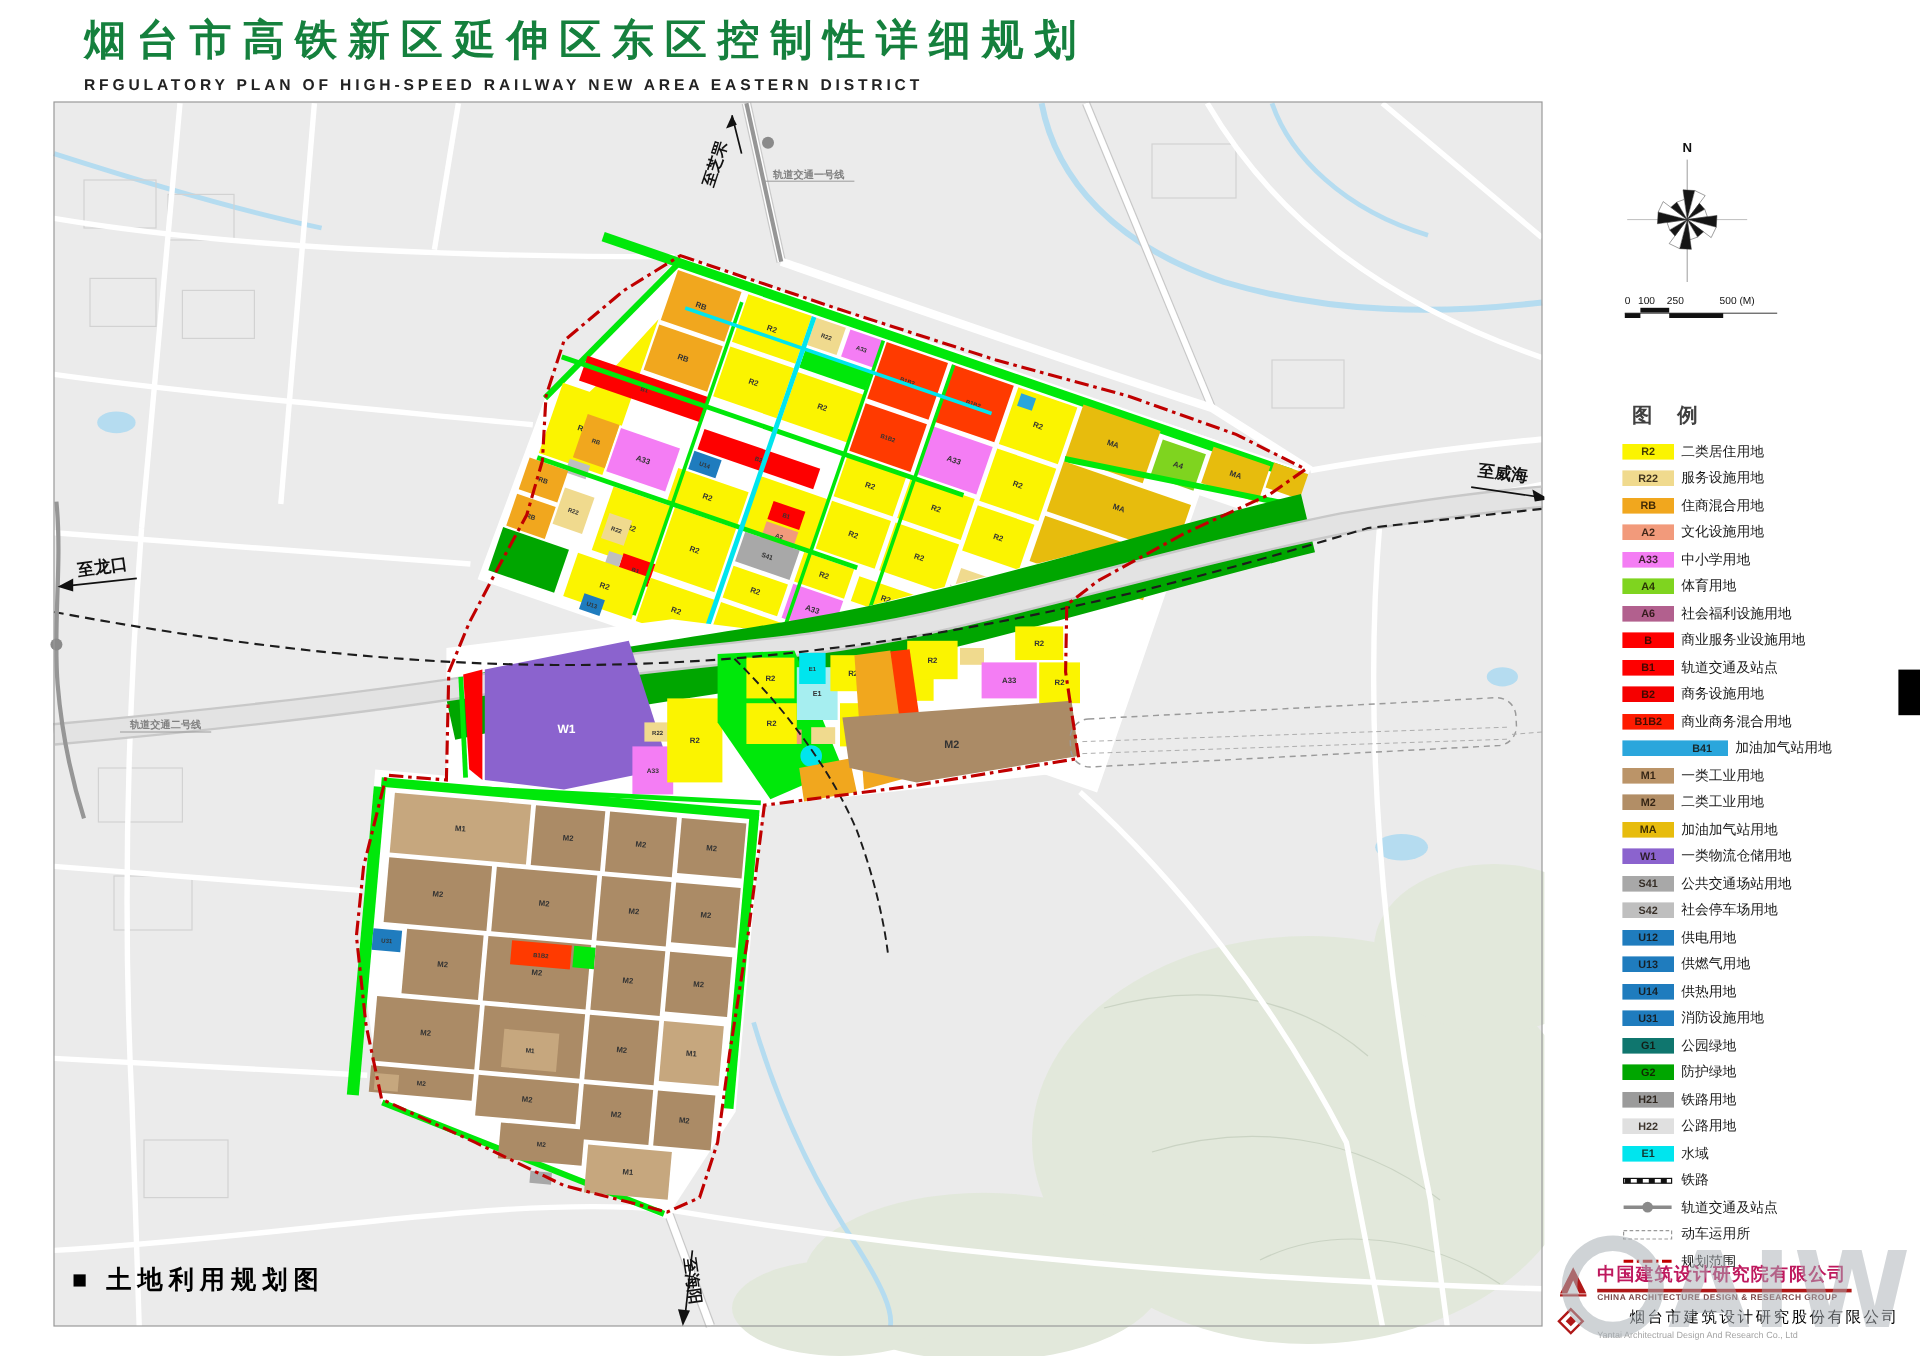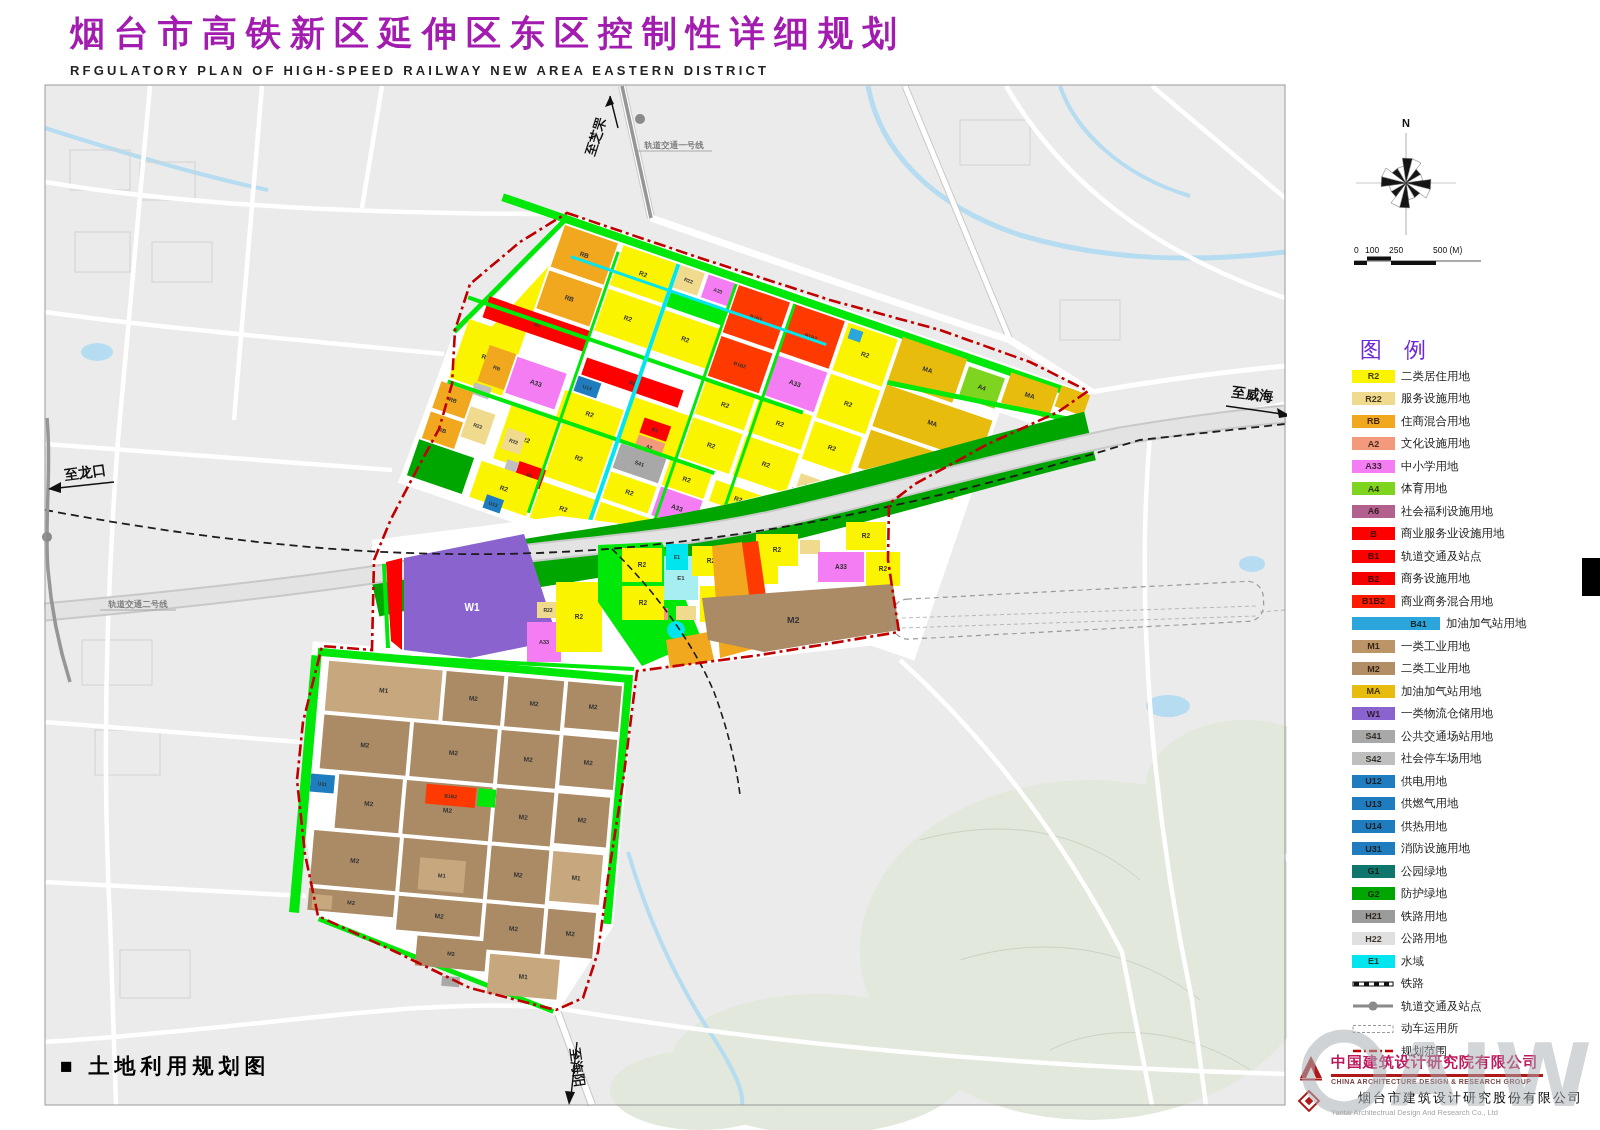--- a/index.html
+++ b/index.html
@@ -1,25 +1,25 @@
 <!DOCTYPE html>
 <html><head>
 <meta charset="utf-8">
 <style>
   html,body{margin:0;padding:0;background:#fff;}
   #page{position:relative;width:1600px;height:1130px;background:#fff;overflow:hidden;
         font-family:"Liberation Sans","DejaVu Sans",sans-serif;}
   #map-layer{position:absolute;left:0;top:0;width:1600px;height:1130px;z-index:1;}
   #title-block{position:absolute;left:70px;top:10px;z-index:20;background:transparent;}
-  #main-title{font-size:35px;font-weight:bold;color:#a21caf;letter-spacing:9px;white-space:nowrap;}
+  #main-title{font-size:35px;font-weight:bold;color:#15803d;letter-spacing:9px;white-space:nowrap;}
   #sub-title{font-size:13px;font-weight:bold;color:#222;letter-spacing:3.2px;margin-top:6px;white-space:nowrap;}
   #right-panel{position:absolute;left:1287px;top:85px;width:313px;height:1045px;background:#fff;z-index:10;}
   #compass{position:absolute;left:63px;top:28px;width:112px;height:125px;}
   #scalebar{position:absolute;left:60px;top:158px;width:150px;height:32px;}
-  #legend-title{position:absolute;left:73px;top:250px;font-size:22px;font-weight:normal;color:#6d28d9;letter-spacing:8px;}
+  #legend-title{position:absolute;left:73px;top:250px;font-size:17px;font-weight:bold;color:#404040;letter-spacing:8px;}
   #legend{position:absolute;left:65px;top:280px;width:245px;}
   .lg-row{display:flex;align-items:center;height:22.5px;}
   .lg-sw{width:43px;height:13px;display:flex;align-items:center;justify-content:center;
          font-size:9px;font-weight:bold;color:rgba(20,10,0,0.8);flex:0 0 43px;}
   .lg-sym{width:43px;height:14px;flex:0 0 43px;}
   .lg-tx{margin-left:6px;font-size:11.5px;color:#1a1a1a;white-space:nowrap;}
   #logos{position:absolute;left:10px;top:968px;width:300px;}
   .logo-row{position:relative;margin-bottom:4px;}
   .cn1{font-size:15px;font-weight:bold;color:#be185d;letter-spacing:1px;}
   .en1{font-size:7px;font-weight:bold;color:#7a4a4a;letter-spacing:0.4px;margin-top:1px;}

